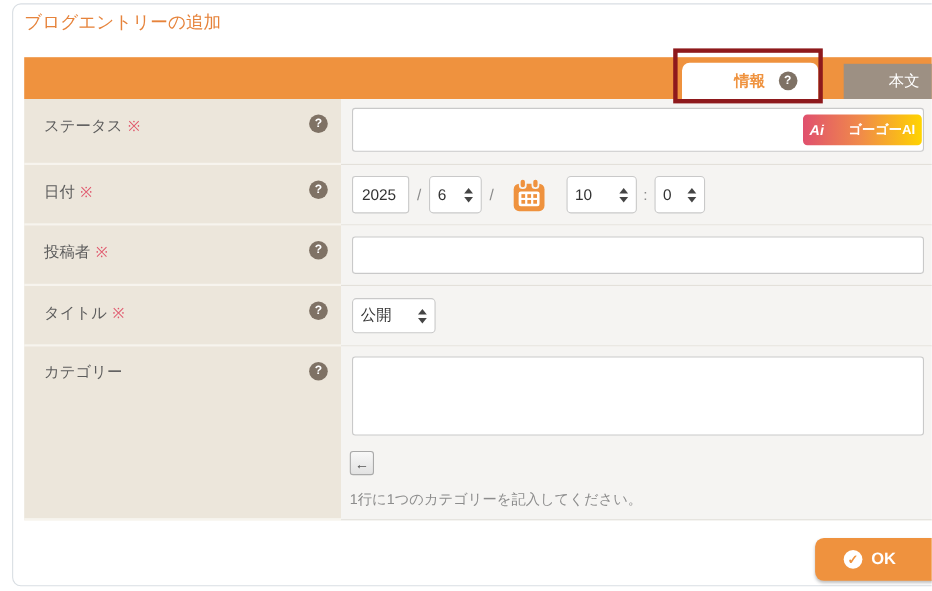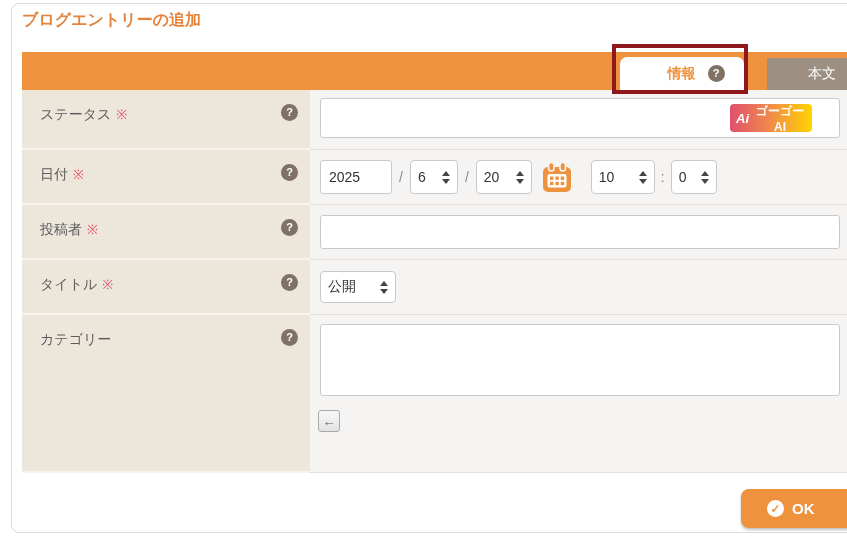--- a/index.html
+++ b/index.html
@@ -8,21 +8,21 @@
     width:847px; height:537px; overflow:hidden; position:relative;
     background:#ffffff;
     font-family:"Liberation Sans", sans-serif;
   }
   .card {
     position:absolute; left:11px; top:3px; width:906px; height:530px;
     background:#fff; border:1px solid #d9dee3; border-radius:8px;
   }
   .page-title {
     position:absolute; left:10px; top:6px; margin:0;
-    font-size:16px; font-weight:bold; color:#e6833b;
+    font-size:16px; font-weight:normal; color:#e6833b;
   }
   
   .tab-bar {
     position:absolute; left:10px; top:48px; width:886px; height:38px;
     background:#ef923e;
   }
   .tab {
     position:absolute; bottom:0; display:flex; align-items:center;
     justify-content:center; cursor:pointer;
   }
@@ -67,33 +67,33 @@
 
   .text-input {
     position:absolute; left:10px; background:#fff; border:1px solid #c9c9c9;
     border-radius:3px; font-size:14px; color:#333; padding:0 8px;
     font-family:inherit;
   }
   .title-input  { top:8px;  width:520px; height:40px; }
   .author-input { top:10px; width:520px; height:34px; }
 
   .ai-btn {
-    position:absolute; left:420px; top:14px; width:82px; height:28px;
+    position:absolute; left:420px; top:14px; width:108px; height:28px;
     border:none; border-radius:4px; cursor:pointer;
     background:linear-gradient(90deg,#e0506e 0%,#f08a4a 48%,#ffd400 100%);
     color:#fff; font-size:12px; font-weight:bold; font-family:inherit;
     display:flex; align-items:center; justify-content:space-between; gap:5px;
   }
   .ai-icon { font-style:italic; font-weight:bold; font-size:13px; }
 
   .date-controls {
     position:absolute; left:10px; top:10px; display:flex; align-items:center;
   }
   .date-controls .text-input { position:static; }
-  .year-input { width:72px; height:34px; }
+  .year-input { width:52px; height:34px; }
   .sep { color:#8a8a8a; font-size:14px; margin:0 7px; }
   .select {
     height:34px; background:#fff; border:1px solid #c9c9c9; border-radius:4px;
     display:inline-flex; align-items:center; justify-content:space-between;
     padding:0 7px; cursor:pointer; font-size:14px; color:#333; gap:6px;
   }
   .spinner { display:inline-flex; flex-direction:column; gap:3px; }
   .spinner i { display:block; width:0; height:0;
     border-left:4px solid transparent; border-right:4px solid transparent; }
   .spinner .up   { border-bottom:5px solid #454545; }
@@ -183,27 +183,20 @@
           <input class="text-input year-input" type="text" value="2025" style="">
           <span class="sep">/</span>
           <div class="select month-select">
             <span>6</span>
             <span class="spinner">
                 <i class="up"></i>
                 <i class="down"></i>
               </span>
           </div>
           <span class="sep">/</span>
-          <div class="select day-select">
-            <span>20</span>
-            <span class="spinner">
-                <i class="up"></i>
-                <i class="down"></i>
-              </span>
-          </div>
           <button class="calendar-btn">
             <svg width="34" height="34" viewBox="0 0 34 34" xmlns="http://www.w3.org/2000/svg">
               <rect x="3" y="7" width="28" height="25" rx="5" fill="#ef923e"></rect>
               <rect x="8.5" y="2.5" width="5.5" height="8.5" rx="2.7" fill="#ef923e" stroke="#f5f4f2" stroke-width="1.6"></rect>
               <rect x="20" y="2.5" width="5.5" height="8.5" rx="2.7" fill="#ef923e" stroke="#f5f4f2" stroke-width="1.6"></rect>
               <rect x="7.5" y="14" width="19" height="13.5" rx="2" fill="#ffffff"></rect>
               <rect x="10" y="16.5" width="3.4" height="3.4" fill="#ef923e"></rect>
               <rect x="15.4" y="16.5" width="3.4" height="3.4" fill="#ef923e"></rect>
               <rect x="20.8" y="16.5" width="3.4" height="3.4" fill="#ef923e"></rect>
               <rect x="10" y="21.8" width="3.4" height="3.4" fill="#ef923e"></rect>
@@ -259,20 +252,21 @@
     <div class="row row-category">
       <div class="label-cell">
         <span class="field-label">カテゴリー</span>
         <span class="help-icon">?</span>
       </div>
       <div class="content-cell">
         <textarea class="category-textarea" style=""></textarea>
         <button class="move-left-btn">
           <span>←</span>
         </button>
+        <div class="category-hint">1行に1つのカテゴリーを記入してください。</div>
       </div>
     </div>
 
   </div>
 
   <button class="ok-button">
     <span class="ok-check">✓</span>
     <span>OK</span>
   </button>
 

